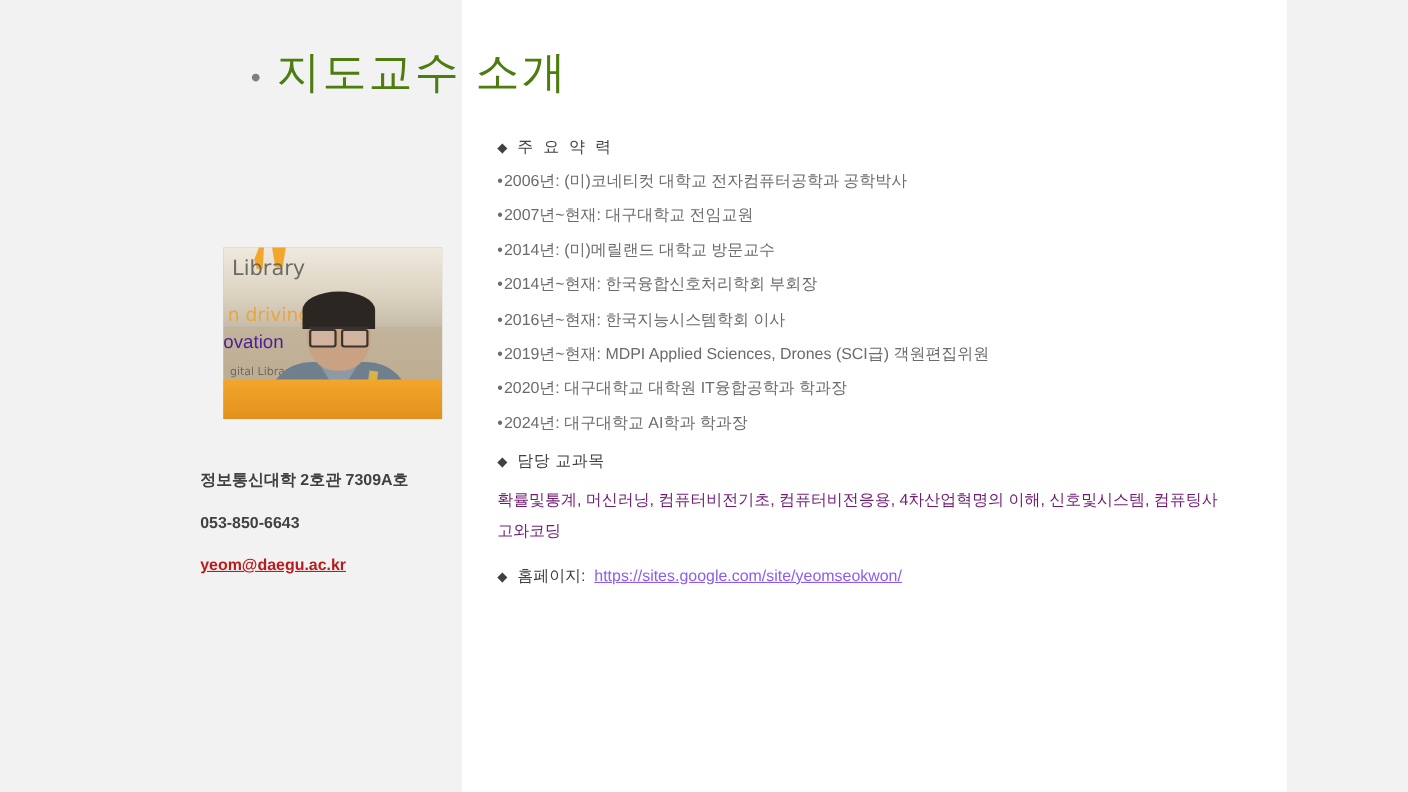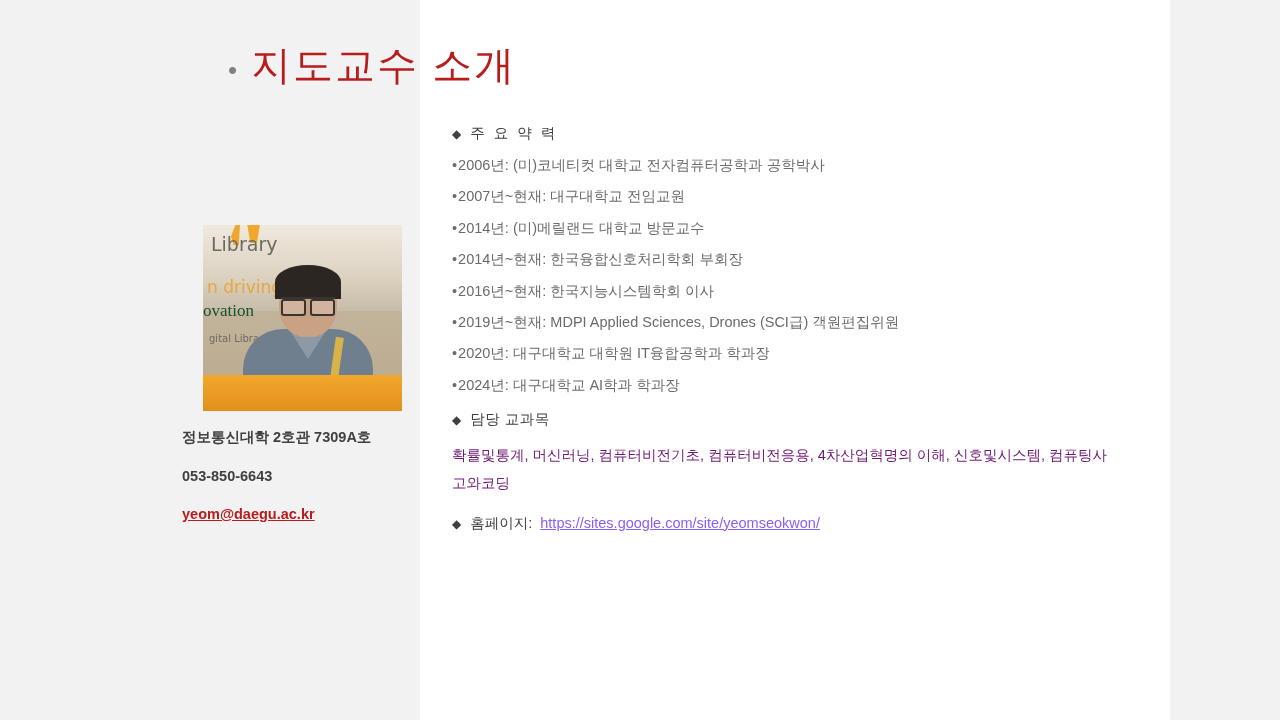--- a/index.html
+++ b/index.html
@@ -38,33 +38,33 @@
     align-items: baseline;
   }
   .title-bullet {
     font-size: 26px;
     color: #7f7f7f;
     line-height: 1;
     margin-right: 14px;
   }
   .title-text {
     font-size: 40px;
-    color: #b91c1c;
+    color: #4d7c0f;
     letter-spacing: 2px;
     font-weight: 400;
     white-space: nowrap;
   }
 
   
   .photo {
     position: absolute;
     left: 203px;
     top: 225px;
     width: 199px;
-    height: 186px;
+    height: 156px;
     overflow: hidden;
     background: #c9bfae;
   }
   .photo .bg-top {
     position: absolute;
     left: 0; top: 0; width: 100%; height: 46%;
     background: linear-gradient(180deg,#efe9de 0%, #dcd2c0 60%, #c6bca9 100%);
   }
   .photo .bg-bottom {
     position: absolute;
@@ -87,22 +87,22 @@
     position: absolute;
     left: 4px; top: 52px;
     font-size: 17px;
     color: #e9a63c;
     font-family: "DejaVu Sans", sans-serif;
   }
   .photo .word-novation {
     position: absolute;
     left: 0px; top: 76px;
     font-size: 17px;
-    color: #14532d;
-    font-family: Liberation Serif, serif;
+    color: #4c1d95;
+    font-family: Liberation Sans, sans-serif;
   }
   .photo .word-url {
     position: absolute;
     left: 6px; top: 108px;
     font-size: 10px;
     color: #6f6a60;
     font-family: "DejaVu Sans", sans-serif;
   }
   .photo .orange-flame {
     position: absolute;

